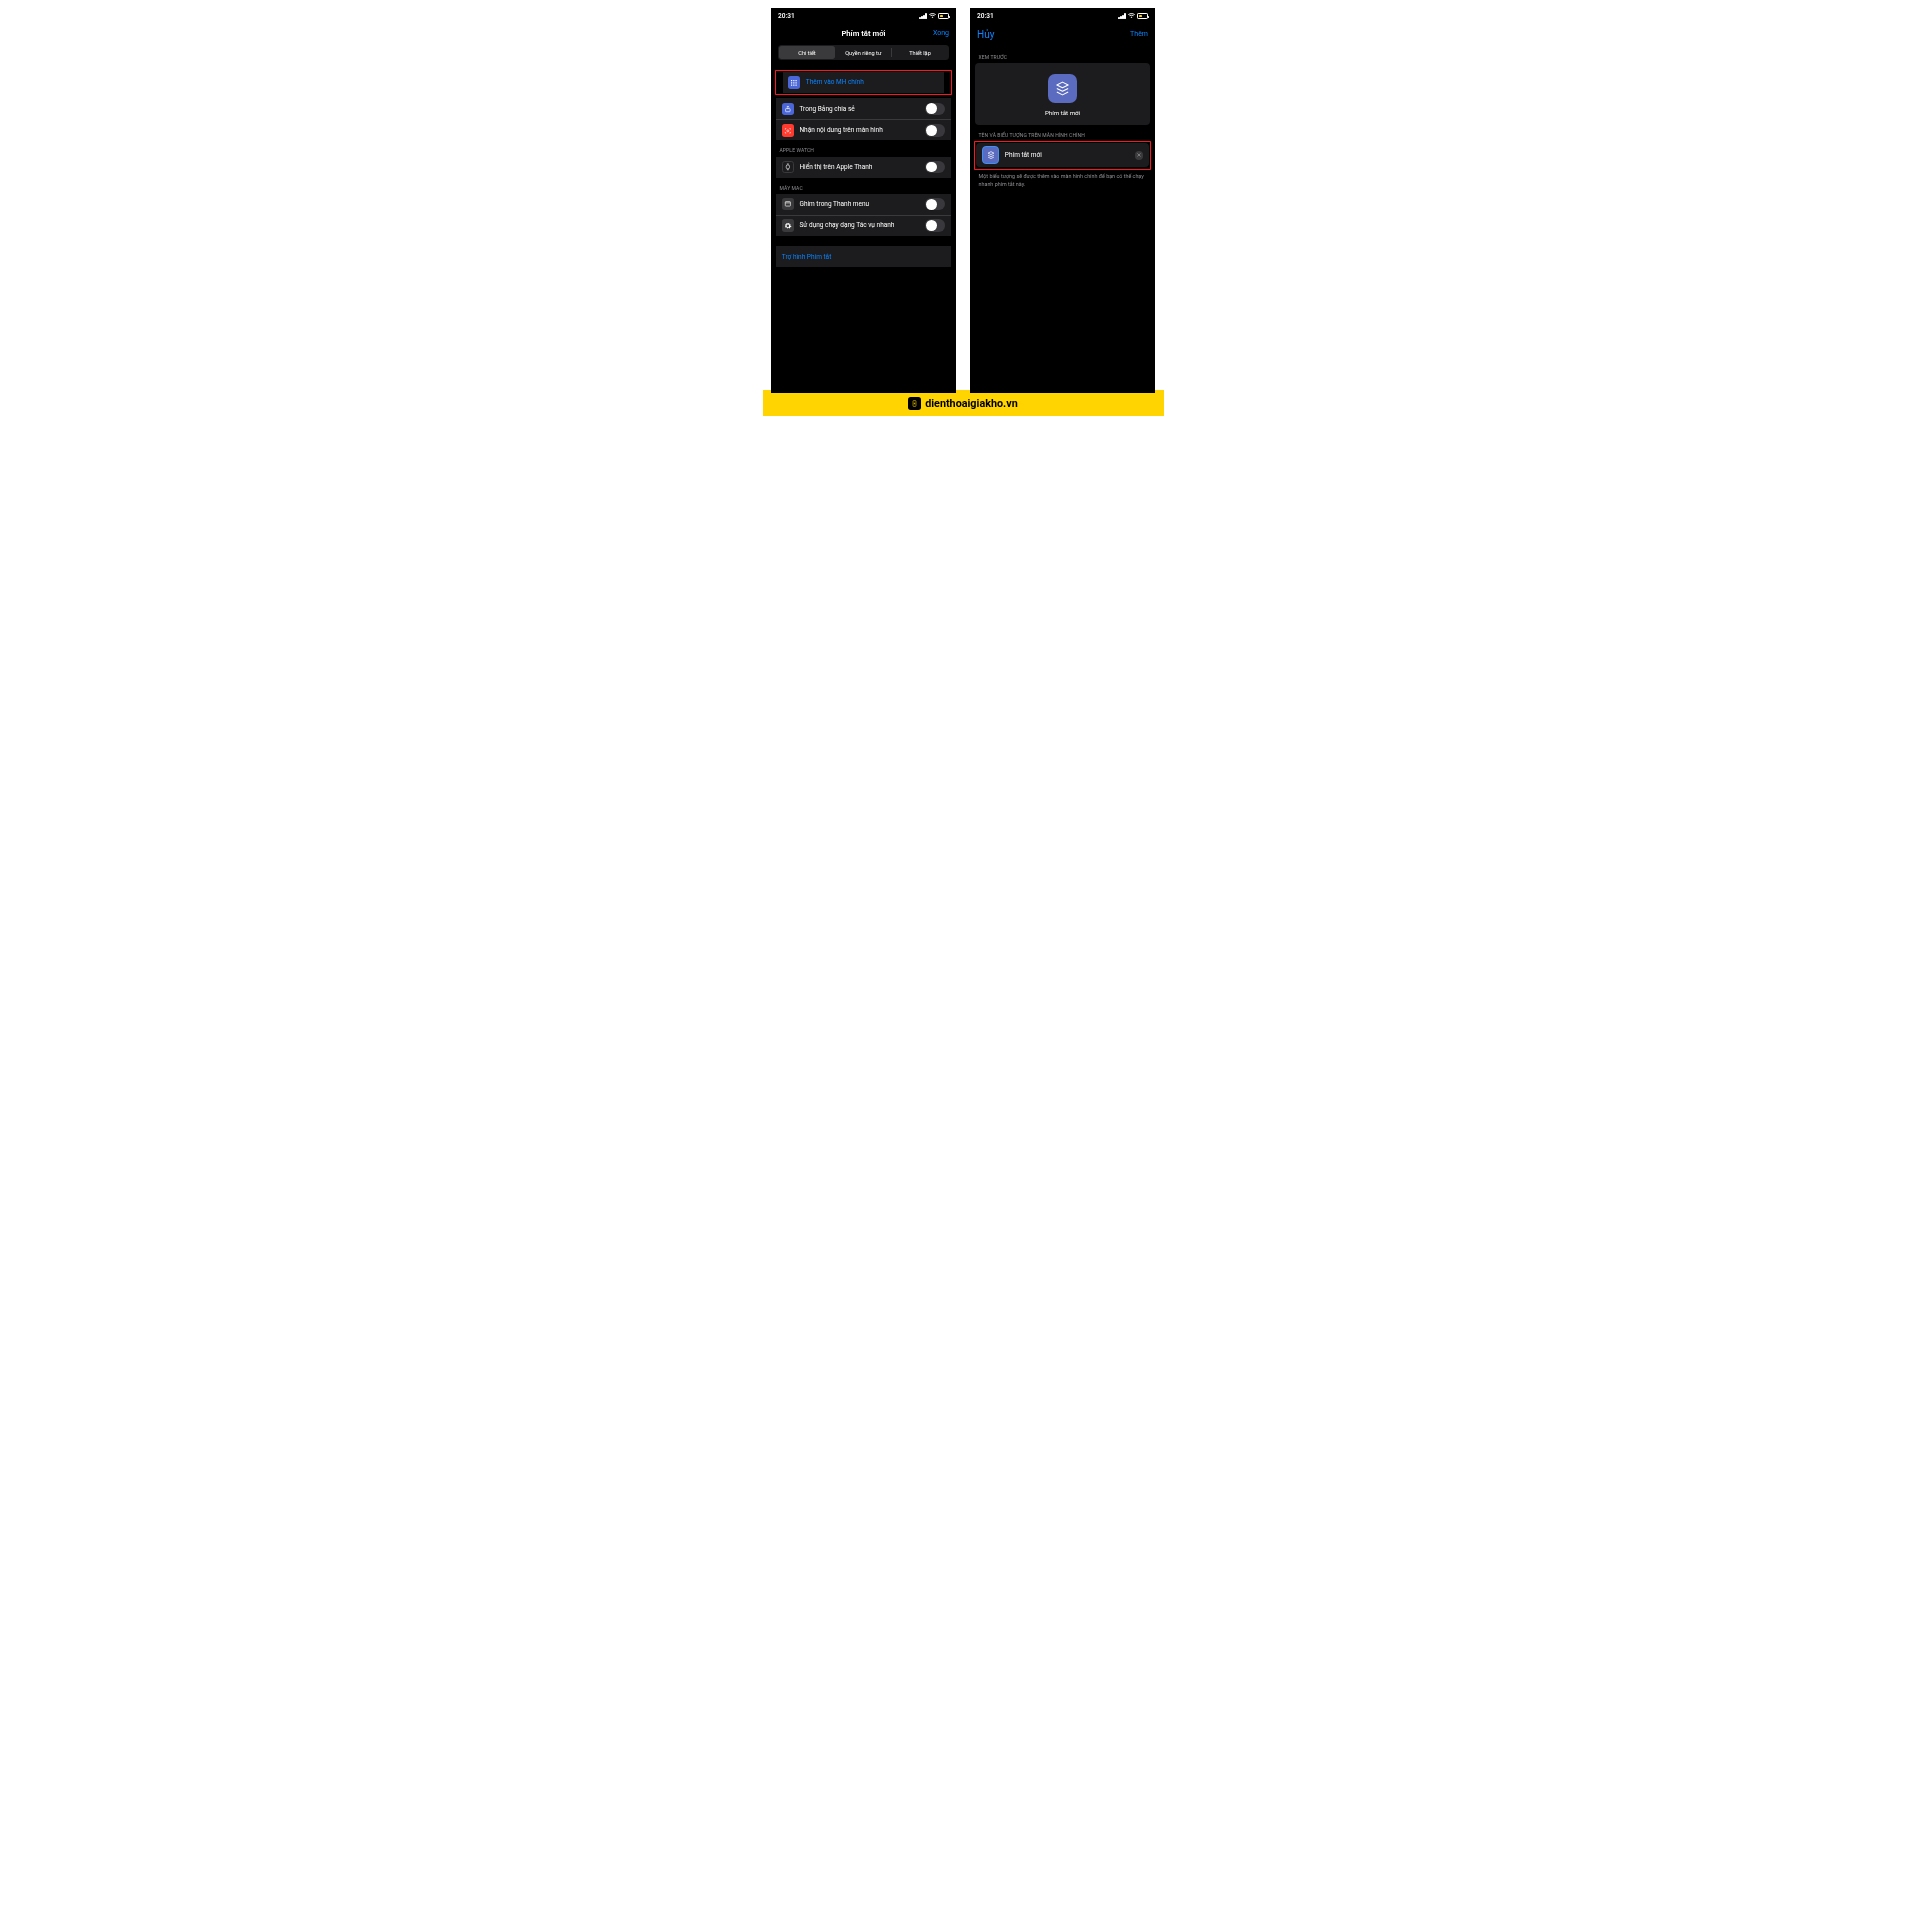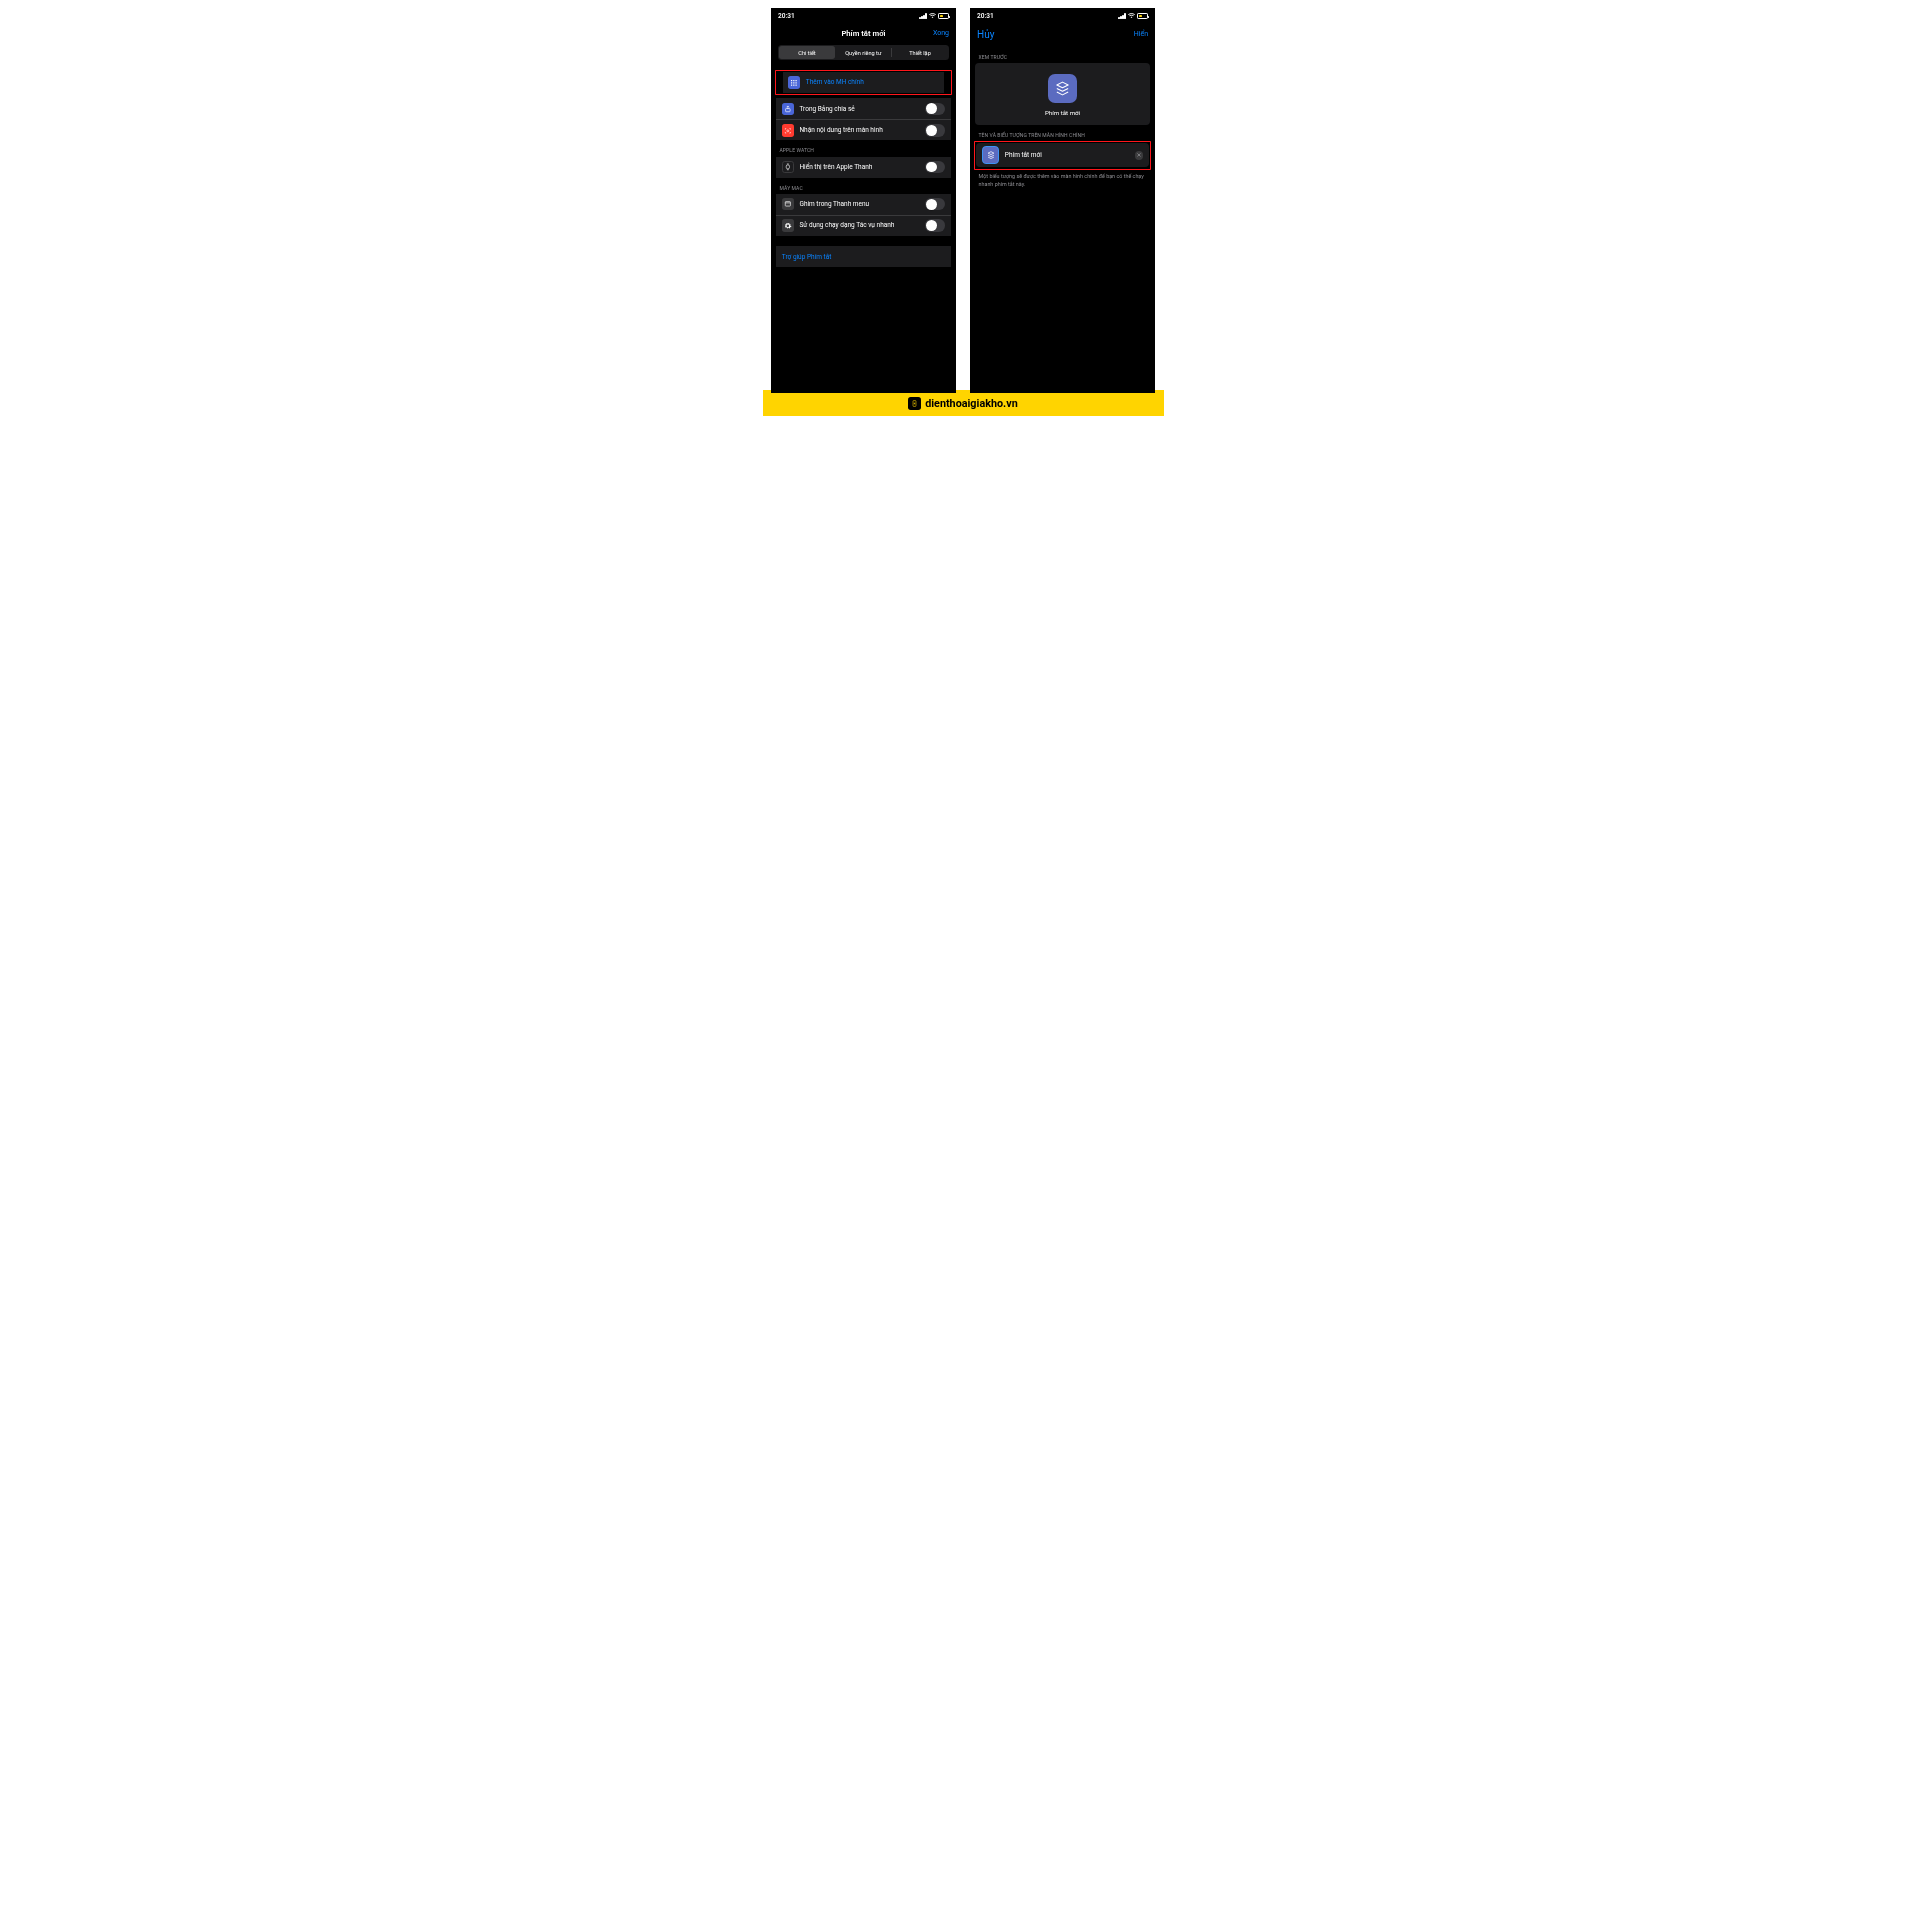--- a/index.html
+++ b/index.html
@@ -305,21 +305,21 @@
         <span class="label">Sử dụng chạy dạng Tác vụ nhanh</span>
         <div class="toggle">
             <div class="knob"></div>
           </div>
       </div>
     </div>
 
     <div style="height:10.8px"></div>
     <div class="group single">
       <div class="row">
-        <span class="label link">Trợ giúp Phím tắt</span>
+        <span class="label link">Trợ hình Phím tắt</span>
       </div>
     </div>
   </div>
 
   <div class="phone">
     <div class="status-bar">
       <span>20:31</span>
       <div class="status-right">
         <div class="bars">
             <span></span>
@@ -332,21 +332,21 @@
           </svg>
         <div class="battery">
             <div class="fill"></div>
           </div>
       </div>
     </div>
 
     <div class="nav">
       <span class="left">Hủy</span>
       <span class="title"></span>
-      <span class="right">Hiển</span>
+      <span class="right">Thêm</span>
     </div>
 
     <div class="section-header keepcase">XEM TRƯỚC</div>
     <div class="preview-card">
       <div class="preview-icon">
         <svg viewBox="0 0 48 48" fill="none" stroke="#fff" stroke-width="3" stroke-linejoin="round">
           <path d="M24 6 L40 14 L24 22 L8 14 Z"></path>
           <path d="M8 24 L24 32 L40 24"></path>
           <path d="M8 34 L24 42 L40 34"></path>
         </svg>

